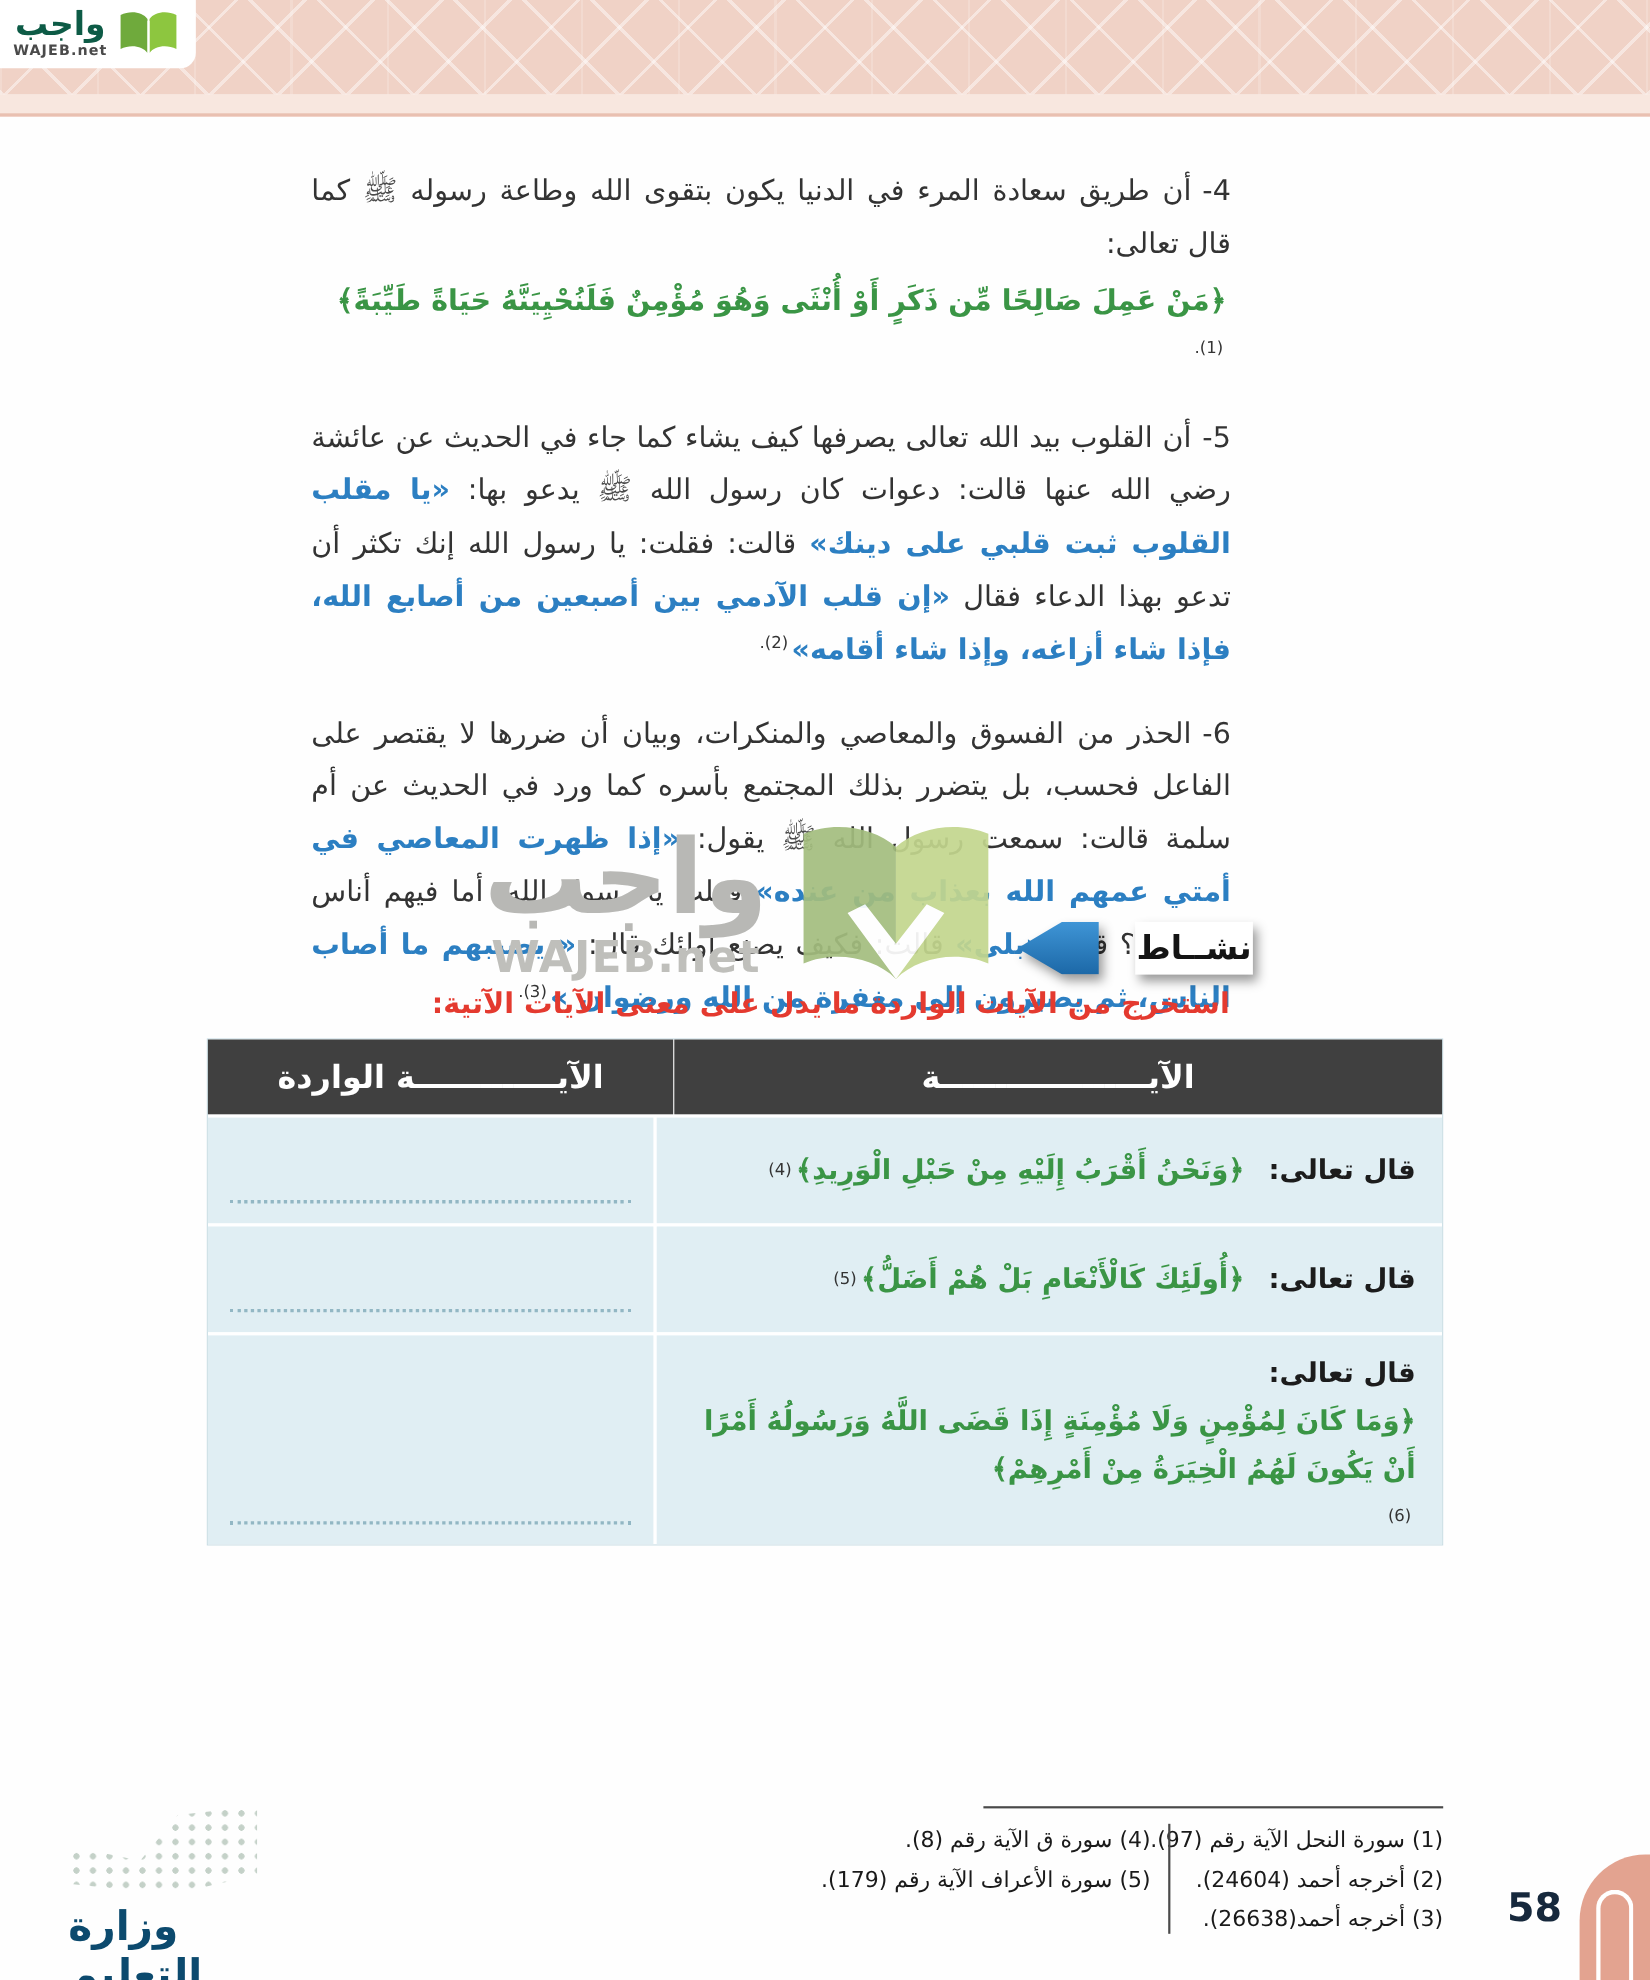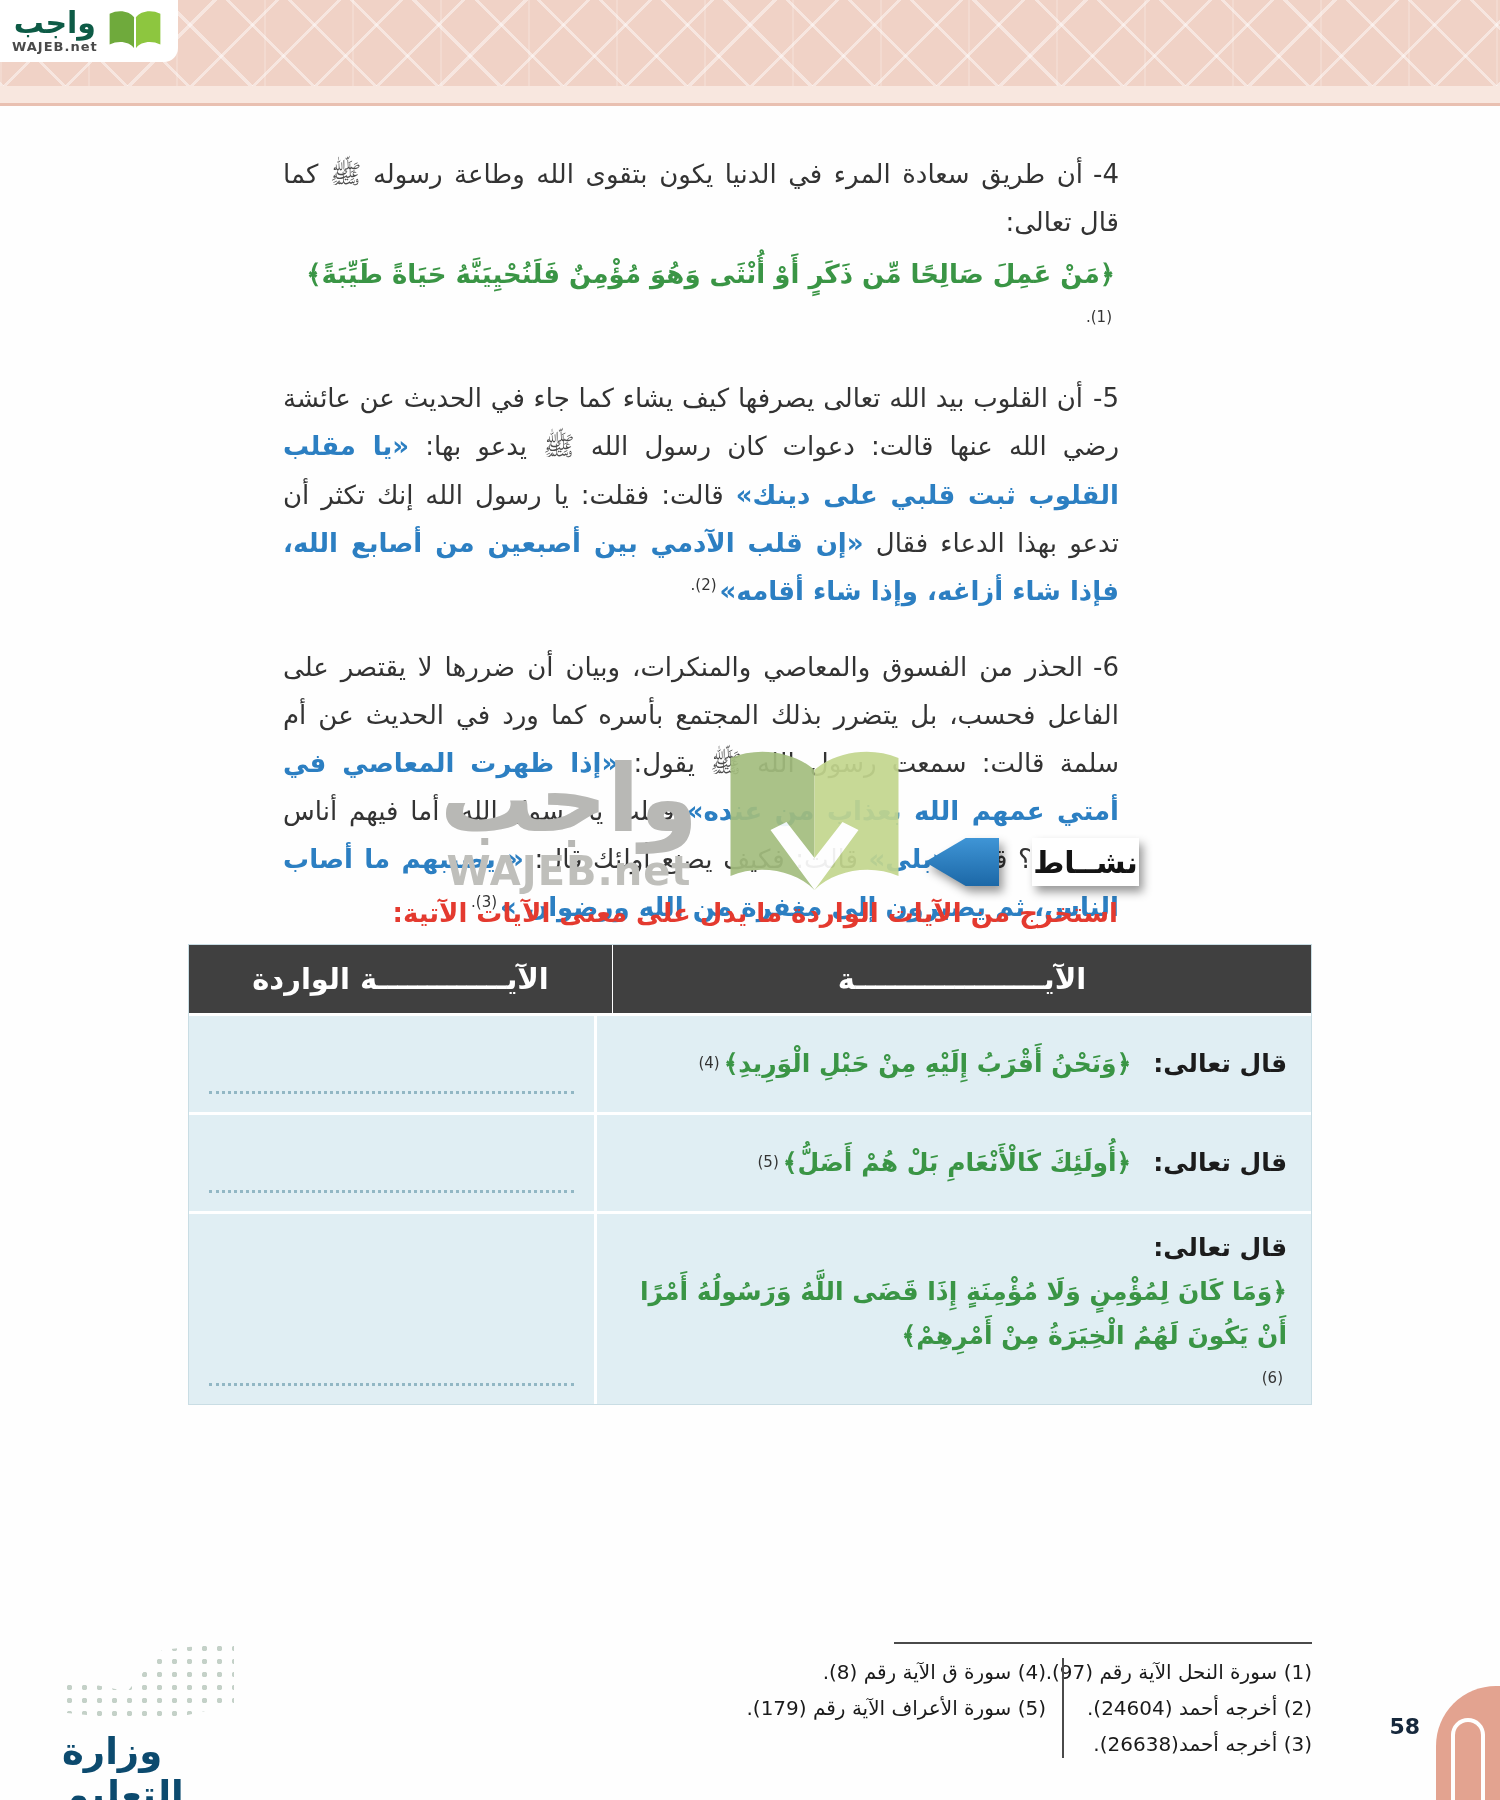--- a/index.html
+++ b/index.html
@@ -80,21 +80,21 @@
     background-size:15px 13px;
     clip-path:polygon(0 45%, 38% 62%, 58% 10%, 100% 0, 100% 78%, 55% 100%, 0 88%);
   }
   .min-ar { font-size:37px; font-weight:bold; color:#0c4a6e; margin-top:8px; letter-spacing:1px; }
   .min-en { font-size:20px; color:#0369a1; margin-top:4px; }
   .min-years { font-size:15px; color:#a6b3aa; margin-top:2px; }
 
   
   .page-tab { position:absolute; right:0; top:1686px; width:64px; height:114px; background:#e3a390; border-radius:60px 0 0 0; }
   .page-arch { position:absolute; left:15px; top:32px; width:34px; height:82px; border:4px solid #ffffff; border-bottom:none; border-radius:17px 17px 0 0; }
-  .page-number { position:absolute; right:80px; top:1714px; font-size:22px; font-weight:bold; color:#16283c; }
+  .page-number { position:absolute; right:80px; top:1714px; font-size:36px; font-weight:bold; color:#16283c; }
 </style>
 </head>
 <body>
 
 <div class="page">
 
   <div class="band"></div>
   <div class="band-strip"></div>
 
   <div class="logo">

